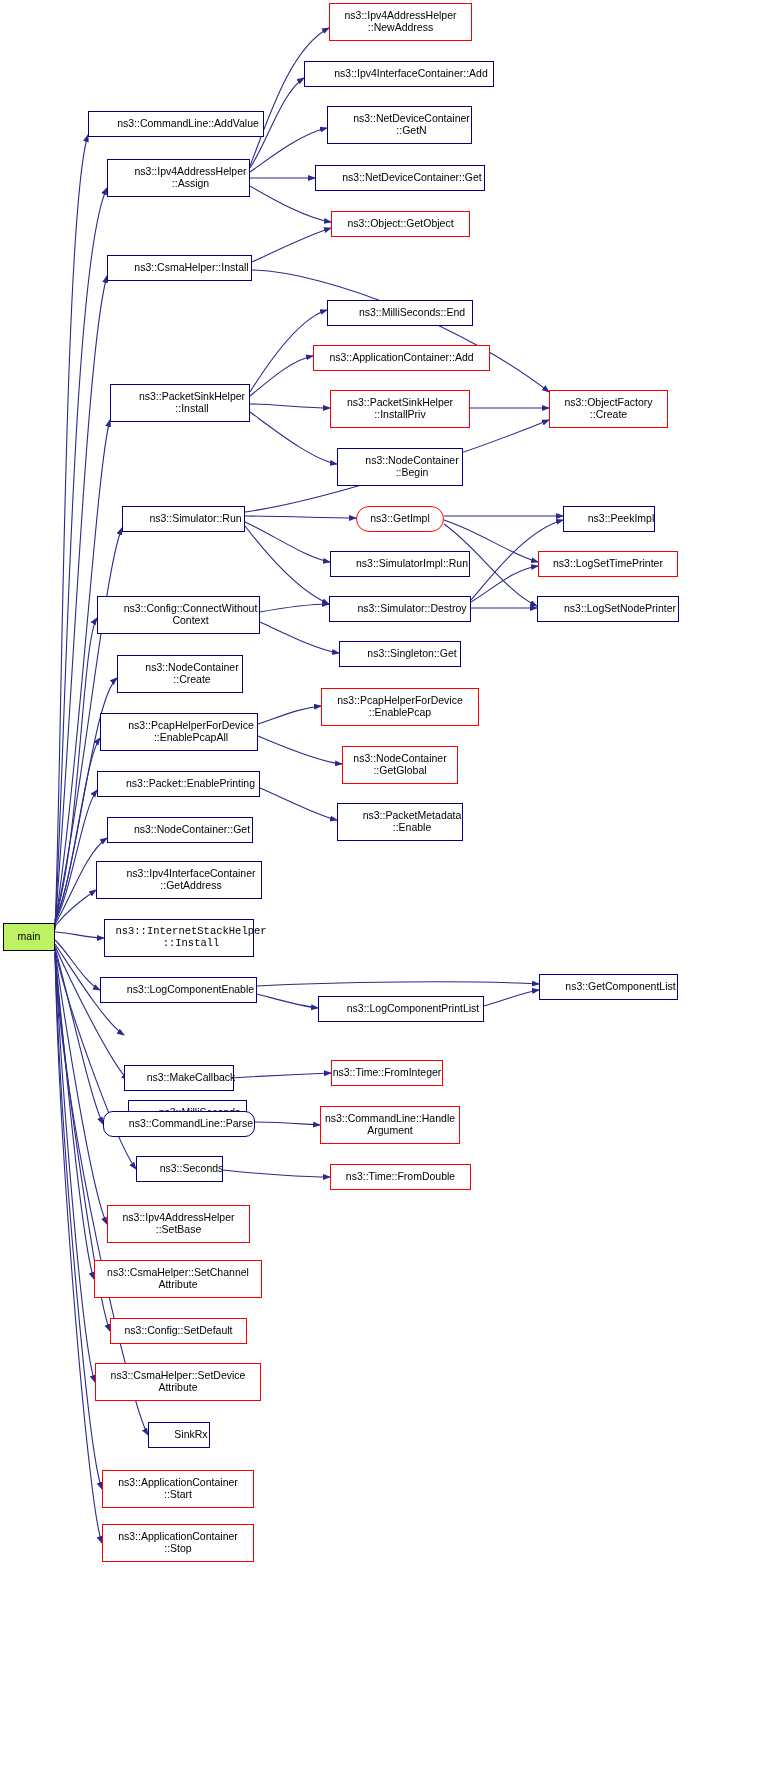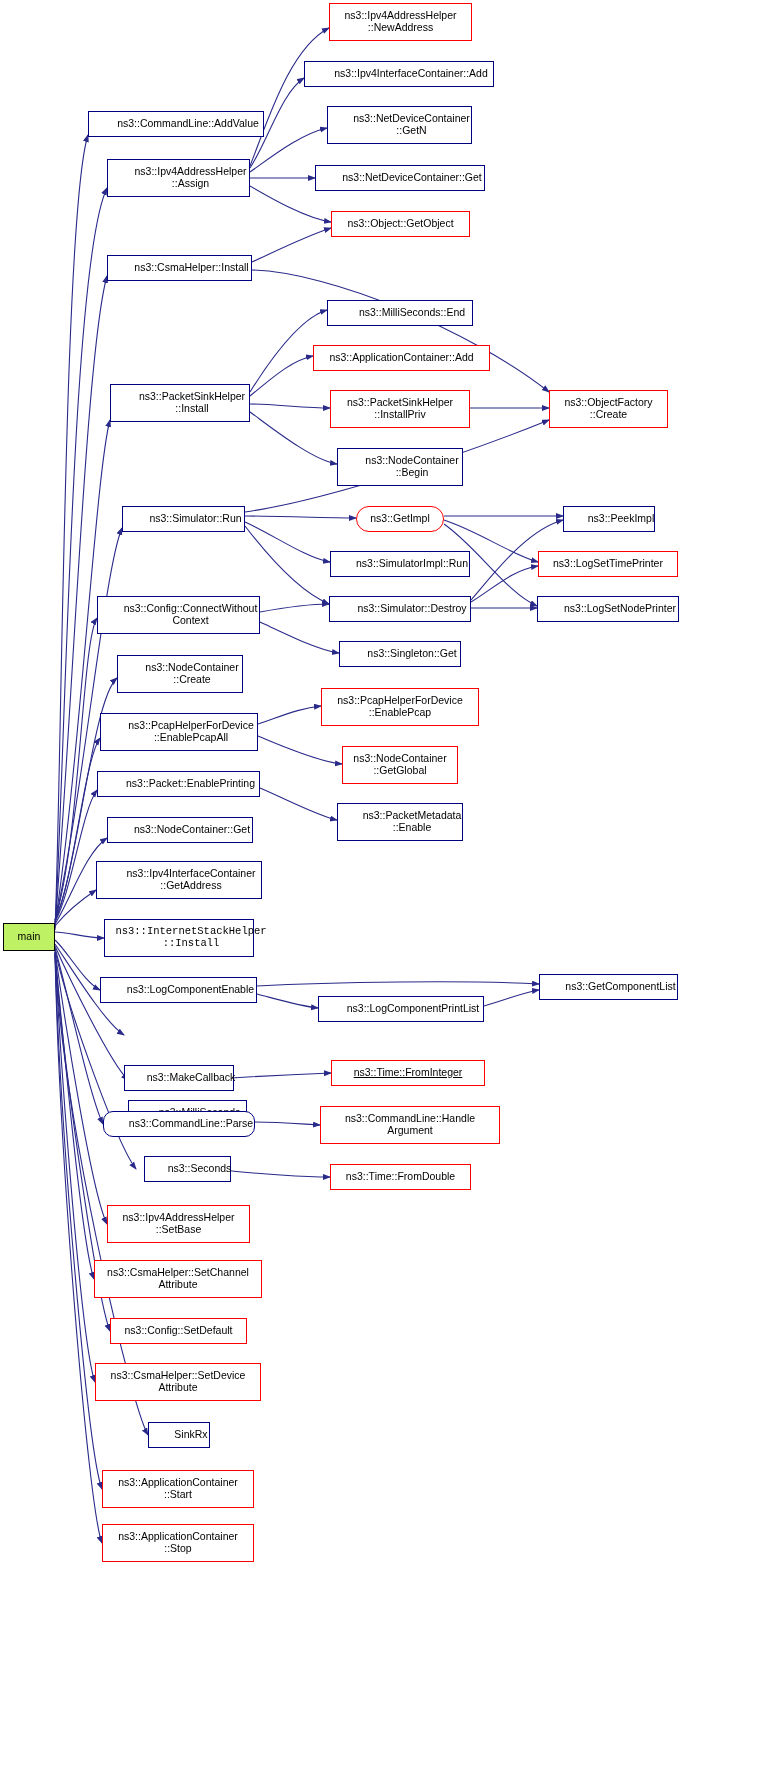--- a/index.html
+++ b/index.html
@@ -131,25 +131,25 @@
       <div class="node black" style="left: 107px; top: 817px; width: 146px; height: 26px;">ns3::NodeContainer::Get</div>
       <div class="node black" style="left: 96px; top: 861px; width: 166px; height: 38px;">ns3::Ipv4InterfaceContainer
 ::GetAddress</div>
       <div class="node black" style="left: 104px; top: 919px; width: 150px; height: 38px; font-family: Liberation Mono, monospace;">ns3::InternetStackHelper
 ::Install</div>
       <div class="node black" style="left: 100px; top: 977px; width: 157px; height: 26px;">ns3::LogComponentEnable</div>
       <div class="node black" style="left: 539px; top: 974px; width: 139px; height: 26px;">ns3::GetComponentList</div>
       <div class="node black" style="left: 318px; top: 996px; width: 166px; height: 26px;">ns3::LogComponentPrintList</div>
       <div class="node black" style="left: 124px; top: 1022px; width: 110px; height: 26px; margin-top: 43px;">ns3::MakeCallback</div>
       <div class="node black" style="left: 128px; top: 1100px; width: 119px; height: 26px;">ns3::MilliSeconds</div>
-      <div class="node " style="left: 331px; top: 1060px; width: 154px; height: 26px; text-decoration: underline;">ns3::Time::FromInteger</div>
+      <div class="node " style="left: 331px; top: 1060px; width: 112px; height: 26px;">ns3::Time::FromInteger</div>
       <div class="node black" style="left: 103px; top: 1111px; width: 152px; height: 26px; border-radius: 10px;">ns3::CommandLine::Parse</div>
-      <div class="node " style="left: 320px; top: 1106px; width: 180px; height: 38px;">ns3::CommandLine::Handle
+      <div class="node " style="left: 320px; top: 1106px; width: 140px; height: 38px;">ns3::CommandLine::Handle
 Argument</div>
-      <div class="node black" style="left: 144px; top: 1156px; width: 87px; height: 26px;">ns3::Seconds</div>
+      <div class="node black" style="left: 136px; top: 1156px; width: 87px; height: 26px;">ns3::Seconds</div>
       <div class="node " style="left: 330px; top: 1164px; width: 141px; height: 26px;">ns3::Time::FromDouble</div>
       <div class="node " style="left: 107px; top: 1205px; width: 143px; height: 38px;">ns3::Ipv4AddressHelper
 ::SetBase</div>
       <div class="node " style="left: 94px; top: 1260px; width: 168px; height: 38px;">ns3::CsmaHelper::SetChannel
 Attribute</div>
       <div class="node " style="left: 110px; top: 1318px; width: 137px; height: 26px;">ns3::Config::SetDefault</div>
       <div class="node " style="left: 95px; top: 1363px; width: 166px; height: 38px;">ns3::CsmaHelper::SetDevice
 Attribute</div>
       <div class="node black" style="left: 148px; top: 1422px; width: 62px; height: 26px;">SinkRx</div>
       <div class="node " style="left: 102px; top: 1470px; width: 152px; height: 38px;">ns3::ApplicationContainer

